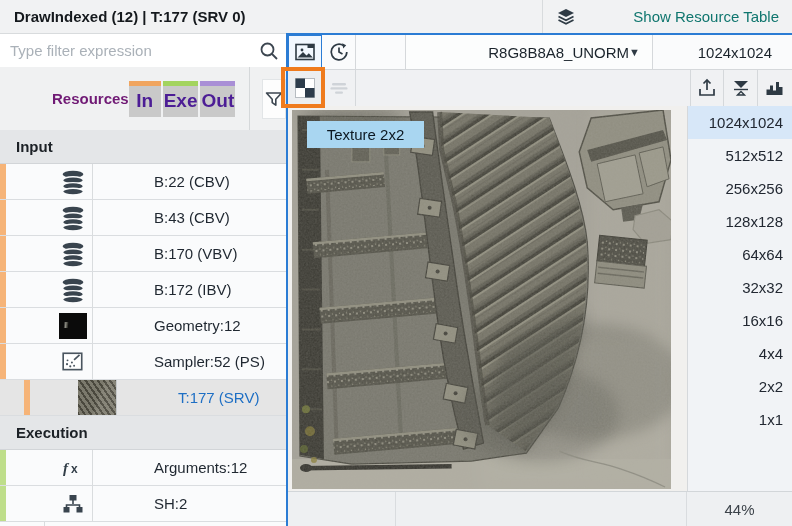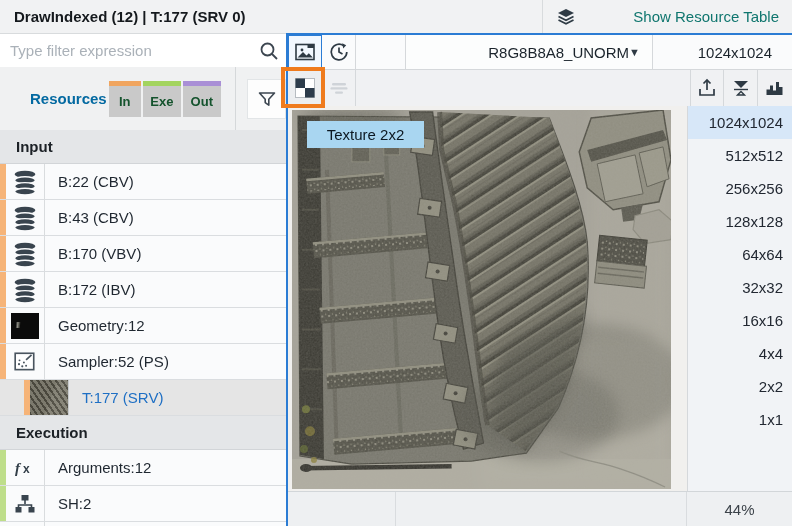--- a/index.html
+++ b/index.html
@@ -12,29 +12,29 @@
   #hdr-right{margin-left:auto;height:33px;display:flex;align-items:center;gap:9px;padding:0 13px 0 13px;border-left:1px solid #d8dbdd;cursor:default;}
   #hdr-right span.lbl{font-size:15px;color:#0f766e;white-space:nowrap;margin-left:48px;}
 
   
   #left{left:0;top:33px;width:286px;height:493px;background:#fafbfc;}
   #filter-row{left:0;top:0;width:286px;height:33px;background:#ffffff;border-top:1px solid #d8dbdd;border-bottom:1px solid #e3e6e8;display:flex;align-items:center;gap:14px;}
   #filter-input{flex:1;border:0;outline:0;font-size:15px;color:#333;padding:0 0 0 10px;background:transparent;font-family:"Liberation Sans",sans-serif;}
   #filter-input::placeholder{color:#aab1b8;}
   #filter-row .sicon{width:34px;display:flex;justify-content:center;}
   #res-row{left:0;top:34px;width:286px;height:63px;background:#f0f1f2;border-bottom:1px solid #d5d8da;display:flex;align-items:center;}
-  #res-label{font-size:15px;font-weight:700;color:#0369a1;padding-left:30px;width:82px;}
-  .tgl{height:36px;min-width:32px;padding:0 8px;background:#c9c9c9;border:0;border-top:5px solid transparent;font-family:"Liberation Sans",sans-serif;font-size:13px;font-weight:700;color:#14532d;margin-right:2px;cursor:pointer;display:flex;align-items:center;justify-content:center;}
+  #res-label{font-size:15px;font-weight:700;color:#701a75;padding-left:13px;width:82px;margin-left:39px;}
+  .tgl{height:36px;min-width:32px;padding:0 8px;background:#c9c9c9;border:0;border-top:5px solid transparent;font-family:"Liberation Sans",sans-serif;font-size:19px;font-weight:700;color:#4c1d95;margin-right:2px;cursor:pointer;display:flex;align-items:center;justify-content:center;}
   #res-divider{width:1px;height:63px;background:#d5d8da;margin-left:12px;}
   #funnel-btn{width:38px;height:38px;background:#fdfdfd;border:1px solid #e2e5e7;margin-left:12px;display:flex;align-items:center;justify-content:center;cursor:pointer;}
 
   #list{left:0;top:97px;width:286px;height:396px;overflow:hidden;}
   .sec-hdr{height:33px;display:flex;align-items:center;background:#e4e6e8;border-bottom:1px solid #d2d5d8;}
   .sec-hdr .txt{font-size:15px;font-weight:700;color:#1c2126;padding-left:10px;}
-  .row{height:35px;display:flex;align-items:stretch;background:#fafbfc;border-bottom:1px solid #dadde0;cursor:pointer;}
+  .row{height:35px;display:flex;align-items:stretch;background:#fafbfc;border-bottom:1px solid #dadde0;cursor:pointer;gap:48px;}
   .stripe{width:6px;flex:0 0 6px;}
   .stripe.in{background:#f6b478;}
   .stripe.exe{background:#bede8a;}
   .icon-cell{width:38px;flex:0 0 38px;display:flex;align-items:center;justify-content:center;border-right:1px solid #d9dcde;}
   .row .lbl{font-size:15px;color:#1f2730;display:flex;align-items:center;padding-left:13px;white-space:nowrap;}
   .row.sel{background:#e5e5e5;padding-left:24px;}
   .row.sel .lbl{color:#1e6fc4;}
   .geo-thumb{width:28px;height:26px;background:#0b0b0b;background-image:linear-gradient(95deg,transparent 20%,#8e8e86 28%,#55554d 33%,transparent 40%);background-position:0 9px;background-repeat:no-repeat;background-size:24px 6px;}
   .tex-thumb{width:38px;height:35px;background-color:#a09d92;background-image:
     repeating-linear-gradient(55deg, rgba(62,60,50,.75) 0 2px, rgba(128,126,113,.75) 2px 5px),

